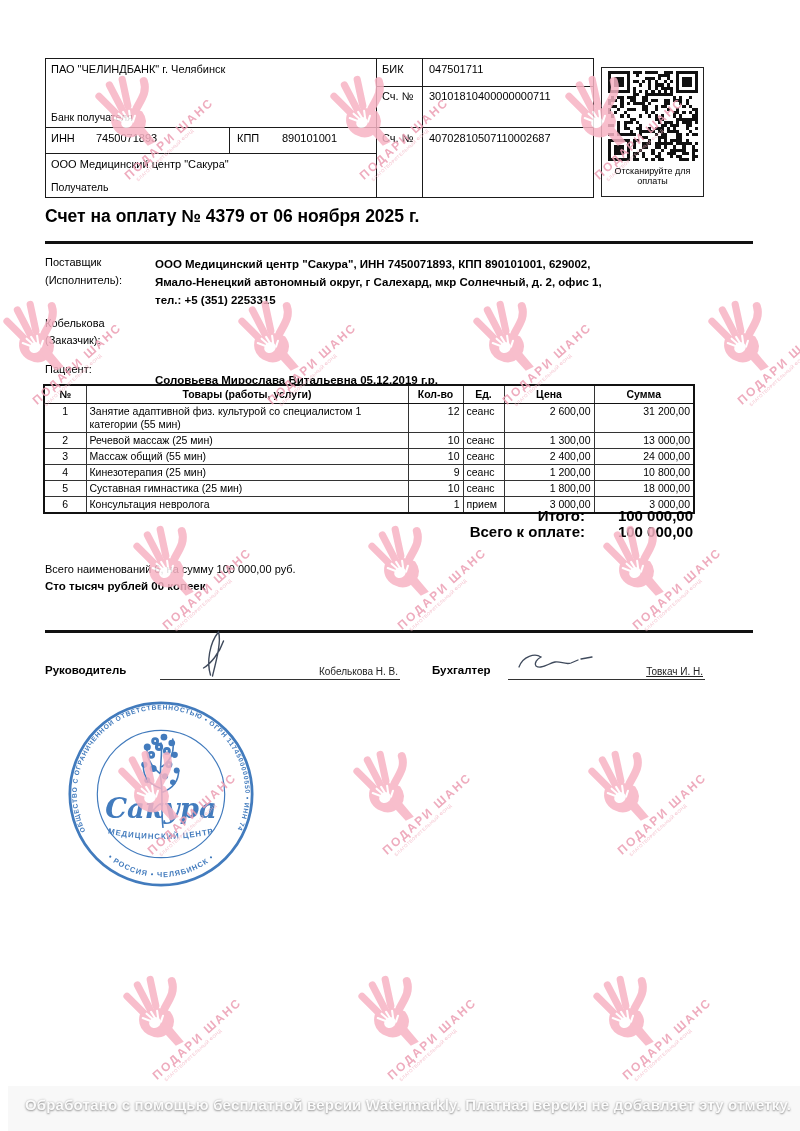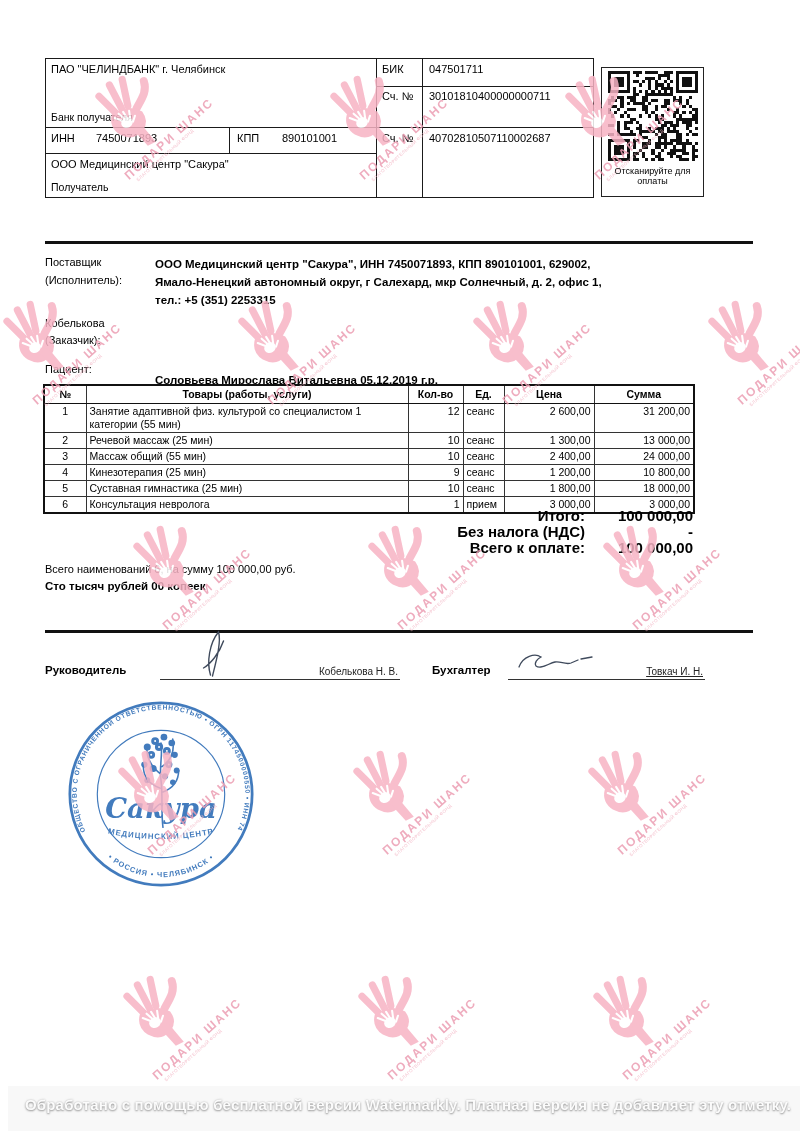--- a/index.html
+++ b/index.html
@@ -78,20 +78,21 @@
     <div class="abs" style="left:383px;top:73px;">40702810507110002687</div>
   </div>
 
   <div id="qr-box" class="abs">
     <svg id="qr-svg" width="90" height="90" viewBox="0 0 29 29" shape-rendering="crispEdges">
         <path d="M0,0h1v1h-1zM1,0h1v1h-1zM2,0h1v1h-1zM3,0h1v1h-1zM4,0h1v1h-1zM5,0h1v1h-1zM6,0h1v1h-1zM8,0h1v1h-1zM9,0h1v1h-1zM10,0h1v1h-1zM12,0h1v1h-1zM13,0h1v1h-1zM14,0h1v1h-1zM15,0h1v1h-1zM18,0h1v1h-1zM19,0h1v1h-1zM20,0h1v1h-1zM22,0h1v1h-1zM23,0h1v1h-1zM24,0h1v1h-1zM25,0h1v1h-1zM26,0h1v1h-1zM27,0h1v1h-1zM28,0h1v1h-1zM0,1h1v1h-1zM6,1h1v1h-1zM9,1h1v1h-1zM16,1h1v1h-1zM17,1h1v1h-1zM18,1h1v1h-1zM19,1h1v1h-1zM22,1h1v1h-1zM28,1h1v1h-1zM0,2h1v1h-1zM2,2h1v1h-1zM3,2h1v1h-1zM4,2h1v1h-1zM6,2h1v1h-1zM12,2h1v1h-1zM13,2h1v1h-1zM14,2h1v1h-1zM16,2h1v1h-1zM19,2h1v1h-1zM22,2h1v1h-1zM24,2h1v1h-1zM25,2h1v1h-1zM26,2h1v1h-1zM28,2h1v1h-1zM0,3h1v1h-1zM2,3h1v1h-1zM3,3h1v1h-1zM4,3h1v1h-1zM6,3h1v1h-1zM8,3h1v1h-1zM9,3h1v1h-1zM11,3h1v1h-1zM13,3h1v1h-1zM15,3h1v1h-1zM18,3h1v1h-1zM20,3h1v1h-1zM22,3h1v1h-1zM24,3h1v1h-1zM25,3h1v1h-1zM26,3h1v1h-1zM28,3h1v1h-1zM0,4h1v1h-1zM2,4h1v1h-1zM3,4h1v1h-1zM4,4h1v1h-1zM6,4h1v1h-1zM10,4h1v1h-1zM13,4h1v1h-1zM15,4h1v1h-1zM16,4h1v1h-1zM17,4h1v1h-1zM19,4h1v1h-1zM22,4h1v1h-1zM24,4h1v1h-1zM25,4h1v1h-1zM26,4h1v1h-1zM28,4h1v1h-1zM0,5h1v1h-1zM6,5h1v1h-1zM8,5h1v1h-1zM13,5h1v1h-1zM15,5h1v1h-1zM17,5h1v1h-1zM18,5h1v1h-1zM19,5h1v1h-1zM20,5h1v1h-1zM22,5h1v1h-1zM28,5h1v1h-1zM0,6h1v1h-1zM1,6h1v1h-1zM2,6h1v1h-1zM3,6h1v1h-1zM4,6h1v1h-1zM5,6h1v1h-1zM6,6h1v1h-1zM8,6h1v1h-1zM10,6h1v1h-1zM12,6h1v1h-1zM14,6h1v1h-1zM16,6h1v1h-1zM18,6h1v1h-1zM20,6h1v1h-1zM22,6h1v1h-1zM23,6h1v1h-1zM24,6h1v1h-1zM25,6h1v1h-1zM26,6h1v1h-1zM27,6h1v1h-1zM28,6h1v1h-1zM8,7h1v1h-1zM9,7h1v1h-1zM12,7h1v1h-1zM13,7h1v1h-1zM14,7h1v1h-1zM15,7h1v1h-1zM16,7h1v1h-1zM17,7h1v1h-1zM18,7h1v1h-1zM19,7h1v1h-1zM20,7h1v1h-1zM1,8h1v1h-1zM3,8h1v1h-1zM4,8h1v1h-1zM6,8h1v1h-1zM7,8h1v1h-1zM8,8h1v1h-1zM11,8h1v1h-1zM12,8h1v1h-1zM21,8h1v1h-1zM23,8h1v1h-1zM26,8h1v1h-1zM0,9h1v1h-1zM1,9h1v1h-1zM2,9h1v1h-1zM4,9h1v1h-1zM7,9h1v1h-1zM8,9h1v1h-1zM11,9h1v1h-1zM12,9h1v1h-1zM14,9h1v1h-1zM15,9h1v1h-1zM18,9h1v1h-1zM19,9h1v1h-1zM21,9h1v1h-1zM22,9h1v1h-1zM23,9h1v1h-1zM25,9h1v1h-1zM0,10h1v1h-1zM4,10h1v1h-1zM6,10h1v1h-1zM8,10h1v1h-1zM9,10h1v1h-1zM10,10h1v1h-1zM11,10h1v1h-1zM13,10h1v1h-1zM18,10h1v1h-1zM19,10h1v1h-1zM23,10h1v1h-1zM25,10h1v1h-1zM1,11h1v1h-1zM2,11h1v1h-1zM4,11h1v1h-1zM11,11h1v1h-1zM12,11h1v1h-1zM15,11h1v1h-1zM17,11h1v1h-1zM18,11h1v1h-1zM24,11h1v1h-1zM26,11h1v1h-1zM0,12h1v1h-1zM3,12h1v1h-1zM6,12h1v1h-1zM7,12h1v1h-1zM8,12h1v1h-1zM11,12h1v1h-1zM12,12h1v1h-1zM15,12h1v1h-1zM19,12h1v1h-1zM22,12h1v1h-1zM27,12h1v1h-1zM28,12h1v1h-1zM0,13h1v1h-1zM2,13h1v1h-1zM5,13h1v1h-1zM12,13h1v1h-1zM14,13h1v1h-1zM21,13h1v1h-1zM22,13h1v1h-1zM24,13h1v1h-1zM26,13h1v1h-1zM28,13h1v1h-1zM1,14h1v1h-1zM4,14h1v1h-1zM6,14h1v1h-1zM10,14h1v1h-1zM13,14h1v1h-1zM15,14h1v1h-1zM17,14h1v1h-1zM21,14h1v1h-1zM23,14h1v1h-1zM27,14h1v1h-1zM28,14h1v1h-1zM7,15h1v1h-1zM8,15h1v1h-1zM15,15h1v1h-1zM16,15h1v1h-1zM17,15h1v1h-1zM22,15h1v1h-1zM23,15h1v1h-1zM24,15h1v1h-1zM25,15h1v1h-1zM26,15h1v1h-1zM27,15h1v1h-1zM28,15h1v1h-1zM3,16h1v1h-1zM5,16h1v1h-1zM6,16h1v1h-1zM7,16h1v1h-1zM9,16h1v1h-1zM16,16h1v1h-1zM18,16h1v1h-1zM19,16h1v1h-1zM20,16h1v1h-1zM22,16h1v1h-1zM24,16h1v1h-1zM25,16h1v1h-1zM26,16h1v1h-1zM28,16h1v1h-1zM0,17h1v1h-1zM1,17h1v1h-1zM3,17h1v1h-1zM5,17h1v1h-1zM10,17h1v1h-1zM17,17h1v1h-1zM18,17h1v1h-1zM20,17h1v1h-1zM21,17h1v1h-1zM22,17h1v1h-1zM25,17h1v1h-1zM26,17h1v1h-1zM3,18h1v1h-1zM5,18h1v1h-1zM6,18h1v1h-1zM9,18h1v1h-1zM10,18h1v1h-1zM13,18h1v1h-1zM15,18h1v1h-1zM16,18h1v1h-1zM17,18h1v1h-1zM19,18h1v1h-1zM21,18h1v1h-1zM25,18h1v1h-1zM28,18h1v1h-1zM3,19h1v1h-1zM7,19h1v1h-1zM10,19h1v1h-1zM11,19h1v1h-1zM12,19h1v1h-1zM13,19h1v1h-1zM14,19h1v1h-1zM16,19h1v1h-1zM17,19h1v1h-1zM19,19h1v1h-1zM20,19h1v1h-1zM21,19h1v1h-1zM22,19h1v1h-1zM26,19h1v1h-1zM0,20h1v1h-1zM1,20h1v1h-1zM3,20h1v1h-1zM4,20h1v1h-1zM5,20h1v1h-1zM6,20h1v1h-1zM7,20h1v1h-1zM8,20h1v1h-1zM10,20h1v1h-1zM15,20h1v1h-1zM17,20h1v1h-1zM18,20h1v1h-1zM22,20h1v1h-1zM23,20h1v1h-1zM25,20h1v1h-1zM27,20h1v1h-1zM28,20h1v1h-1zM11,21h1v1h-1zM12,21h1v1h-1zM16,21h1v1h-1zM17,21h1v1h-1zM18,21h1v1h-1zM22,21h1v1h-1zM23,21h1v1h-1zM0,22h1v1h-1zM1,22h1v1h-1zM2,22h1v1h-1zM3,22h1v1h-1zM4,22h1v1h-1zM5,22h1v1h-1zM6,22h1v1h-1zM8,22h1v1h-1zM9,22h1v1h-1zM13,22h1v1h-1zM16,22h1v1h-1zM18,22h1v1h-1zM20,22h1v1h-1zM21,22h1v1h-1zM22,22h1v1h-1zM23,22h1v1h-1zM25,22h1v1h-1zM0,23h1v1h-1zM6,23h1v1h-1zM8,23h1v1h-1zM11,23h1v1h-1zM12,23h1v1h-1zM13,23h1v1h-1zM15,23h1v1h-1zM16,23h1v1h-1zM17,23h1v1h-1zM18,23h1v1h-1zM19,23h1v1h-1zM20,23h1v1h-1zM22,23h1v1h-1zM23,23h1v1h-1zM24,23h1v1h-1zM25,23h1v1h-1zM26,23h1v1h-1zM28,23h1v1h-1zM0,24h1v1h-1zM2,24h1v1h-1zM3,24h1v1h-1zM4,24h1v1h-1zM6,24h1v1h-1zM8,24h1v1h-1zM11,24h1v1h-1zM12,24h1v1h-1zM15,24h1v1h-1zM16,24h1v1h-1zM18,24h1v1h-1zM21,24h1v1h-1zM24,24h1v1h-1zM27,24h1v1h-1zM0,25h1v1h-1zM2,25h1v1h-1zM3,25h1v1h-1zM4,25h1v1h-1zM6,25h1v1h-1zM10,25h1v1h-1zM14,25h1v1h-1zM17,25h1v1h-1zM20,25h1v1h-1zM21,25h1v1h-1zM22,25h1v1h-1zM23,25h1v1h-1zM24,25h1v1h-1zM27,25h1v1h-1zM28,25h1v1h-1zM0,26h1v1h-1zM2,26h1v1h-1zM3,26h1v1h-1zM4,26h1v1h-1zM6,26h1v1h-1zM8,26h1v1h-1zM9,26h1v1h-1zM11,26h1v1h-1zM14,26h1v1h-1zM16,26h1v1h-1zM19,26h1v1h-1zM20,26h1v1h-1zM21,26h1v1h-1zM24,26h1v1h-1zM25,26h1v1h-1zM27,26h1v1h-1zM0,27h1v1h-1zM6,27h1v1h-1zM8,27h1v1h-1zM11,27h1v1h-1zM15,27h1v1h-1zM16,27h1v1h-1zM20,27h1v1h-1zM22,27h1v1h-1zM23,27h1v1h-1zM27,27h1v1h-1zM28,27h1v1h-1zM0,28h1v1h-1zM1,28h1v1h-1zM2,28h1v1h-1zM3,28h1v1h-1zM4,28h1v1h-1zM5,28h1v1h-1zM6,28h1v1h-1zM8,28h1v1h-1zM9,28h1v1h-1zM12,28h1v1h-1zM14,28h1v1h-1zM16,28h1v1h-1zM17,28h1v1h-1zM23,28h1v1h-1zM24,28h1v1h-1zM25,28h1v1h-1zM27,28h1v1h-1z" fill="#111"></path>
       </svg>
     <div id="qr-caption">Отсканируйте для оплаты</div>
   </div>
 
+  <div id="doc-title" class="abs">Счет на оплату № 4379 от 06 ноября 2025 г.</div>
   <div class="abs rule" style="left:45px;top:241px;width:708px;"></div>
 
   <div class="abs lbl" style="left:45px;top:256px;">Поставщик</div>
   <div class="abs lbl" style="left:45px;top:274px;">(Исполнитель):</div>
   <div class="abs val3" style="left:155px;top:255px;">
     <div>ООО Медицинский центр "Сакура", ИНН 7450071893, КПП 890101001, 629002,</div>
     <div>Ямало-Ненецкий автономный округ, г Салехард, мкр Солнечный, д. 2, офис 1,</div>
     <div>тел.: +5 (351) 2253315</div>
   </div>
 
@@ -171,24 +172,20 @@
         </tr>
       </tbody>
   </table>
 
   <div id="totals" class="abs">
     <div class="trow">
       <span class="tlabel">Итого:</span>
       <span class="tval">100 000,00</span>
     </div>
     <div class="trow">
-      <span class="tlabel">Без налога (НДС)</span>
-      <span class="tval">-</span>
-    </div>
-    <div class="trow">
       <span class="tlabel">Всего к оплате:</span>
       <span class="tval">100 000,00</span>
     </div>
   </div>
 
   <div class="abs" style="left:45px;top:563px;font-size:11px;text-align:center;">Всего наименований 6, на сумму 100 000,00 руб.</div>
   <div class="abs b" style="left:45px;top:580px;font-size:11.5px;">Сто тысяч рублей 00 копеек</div>
 
   <div class="abs rule" style="left:45px;top:630px;width:708px;"></div>
 

